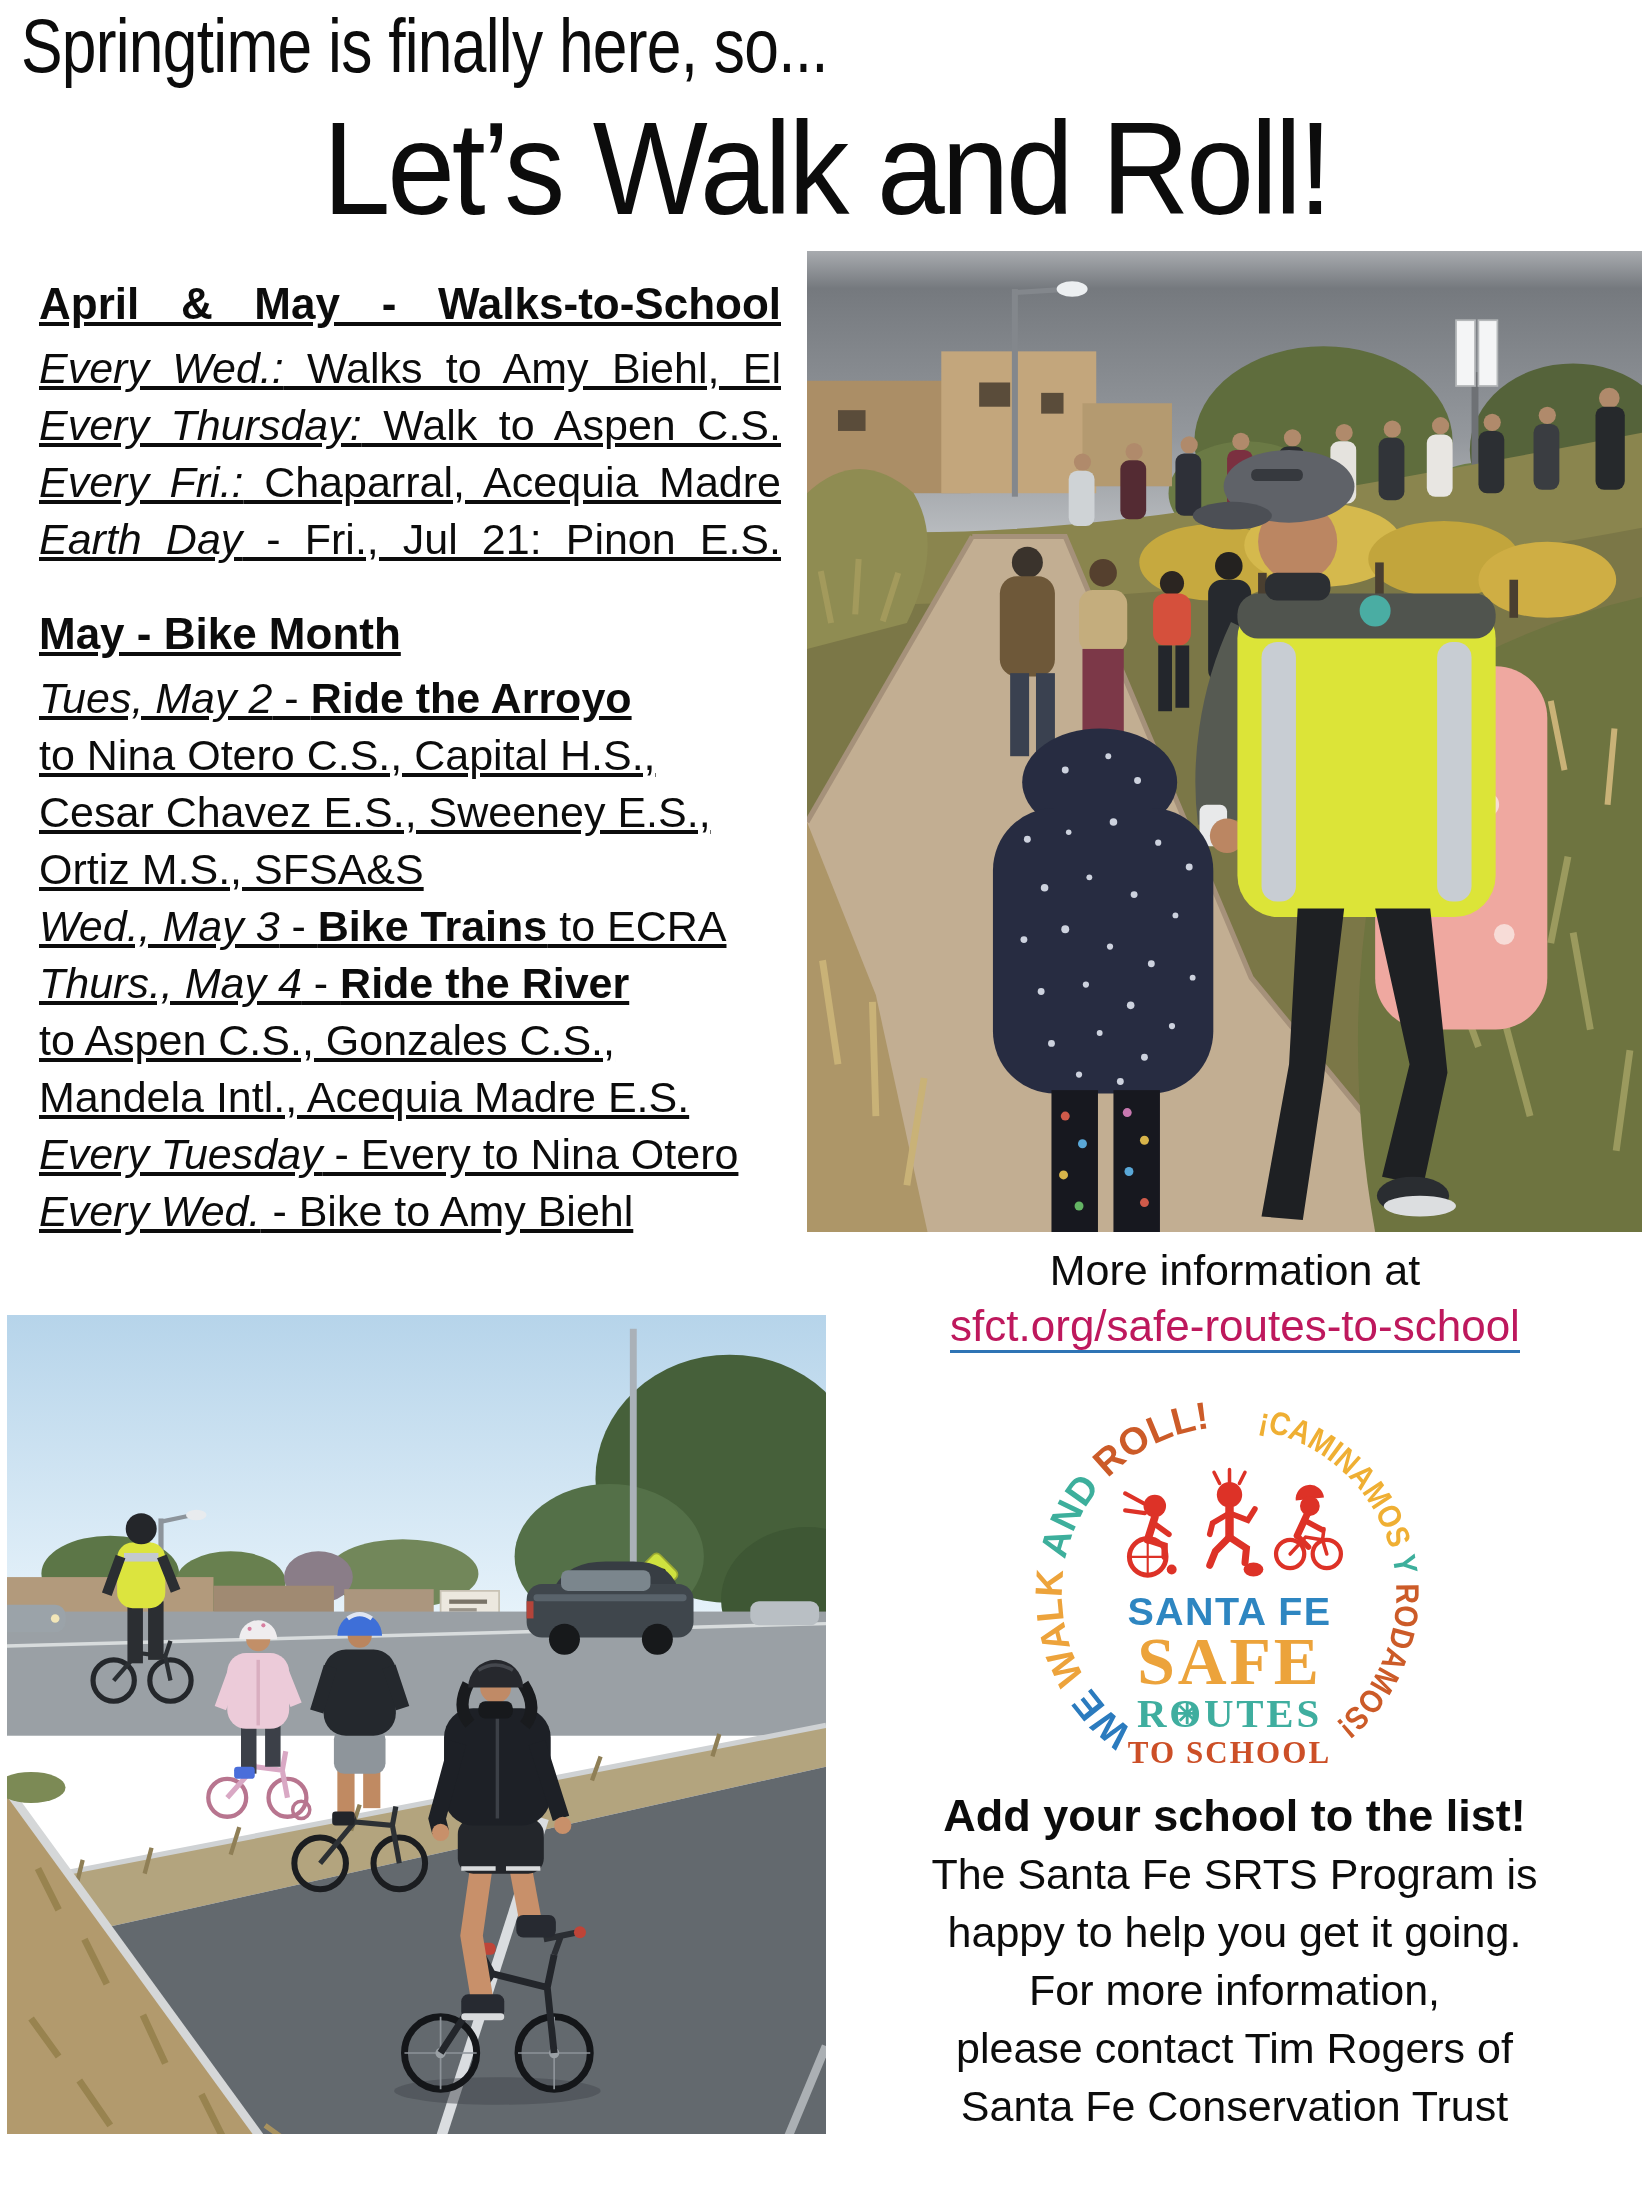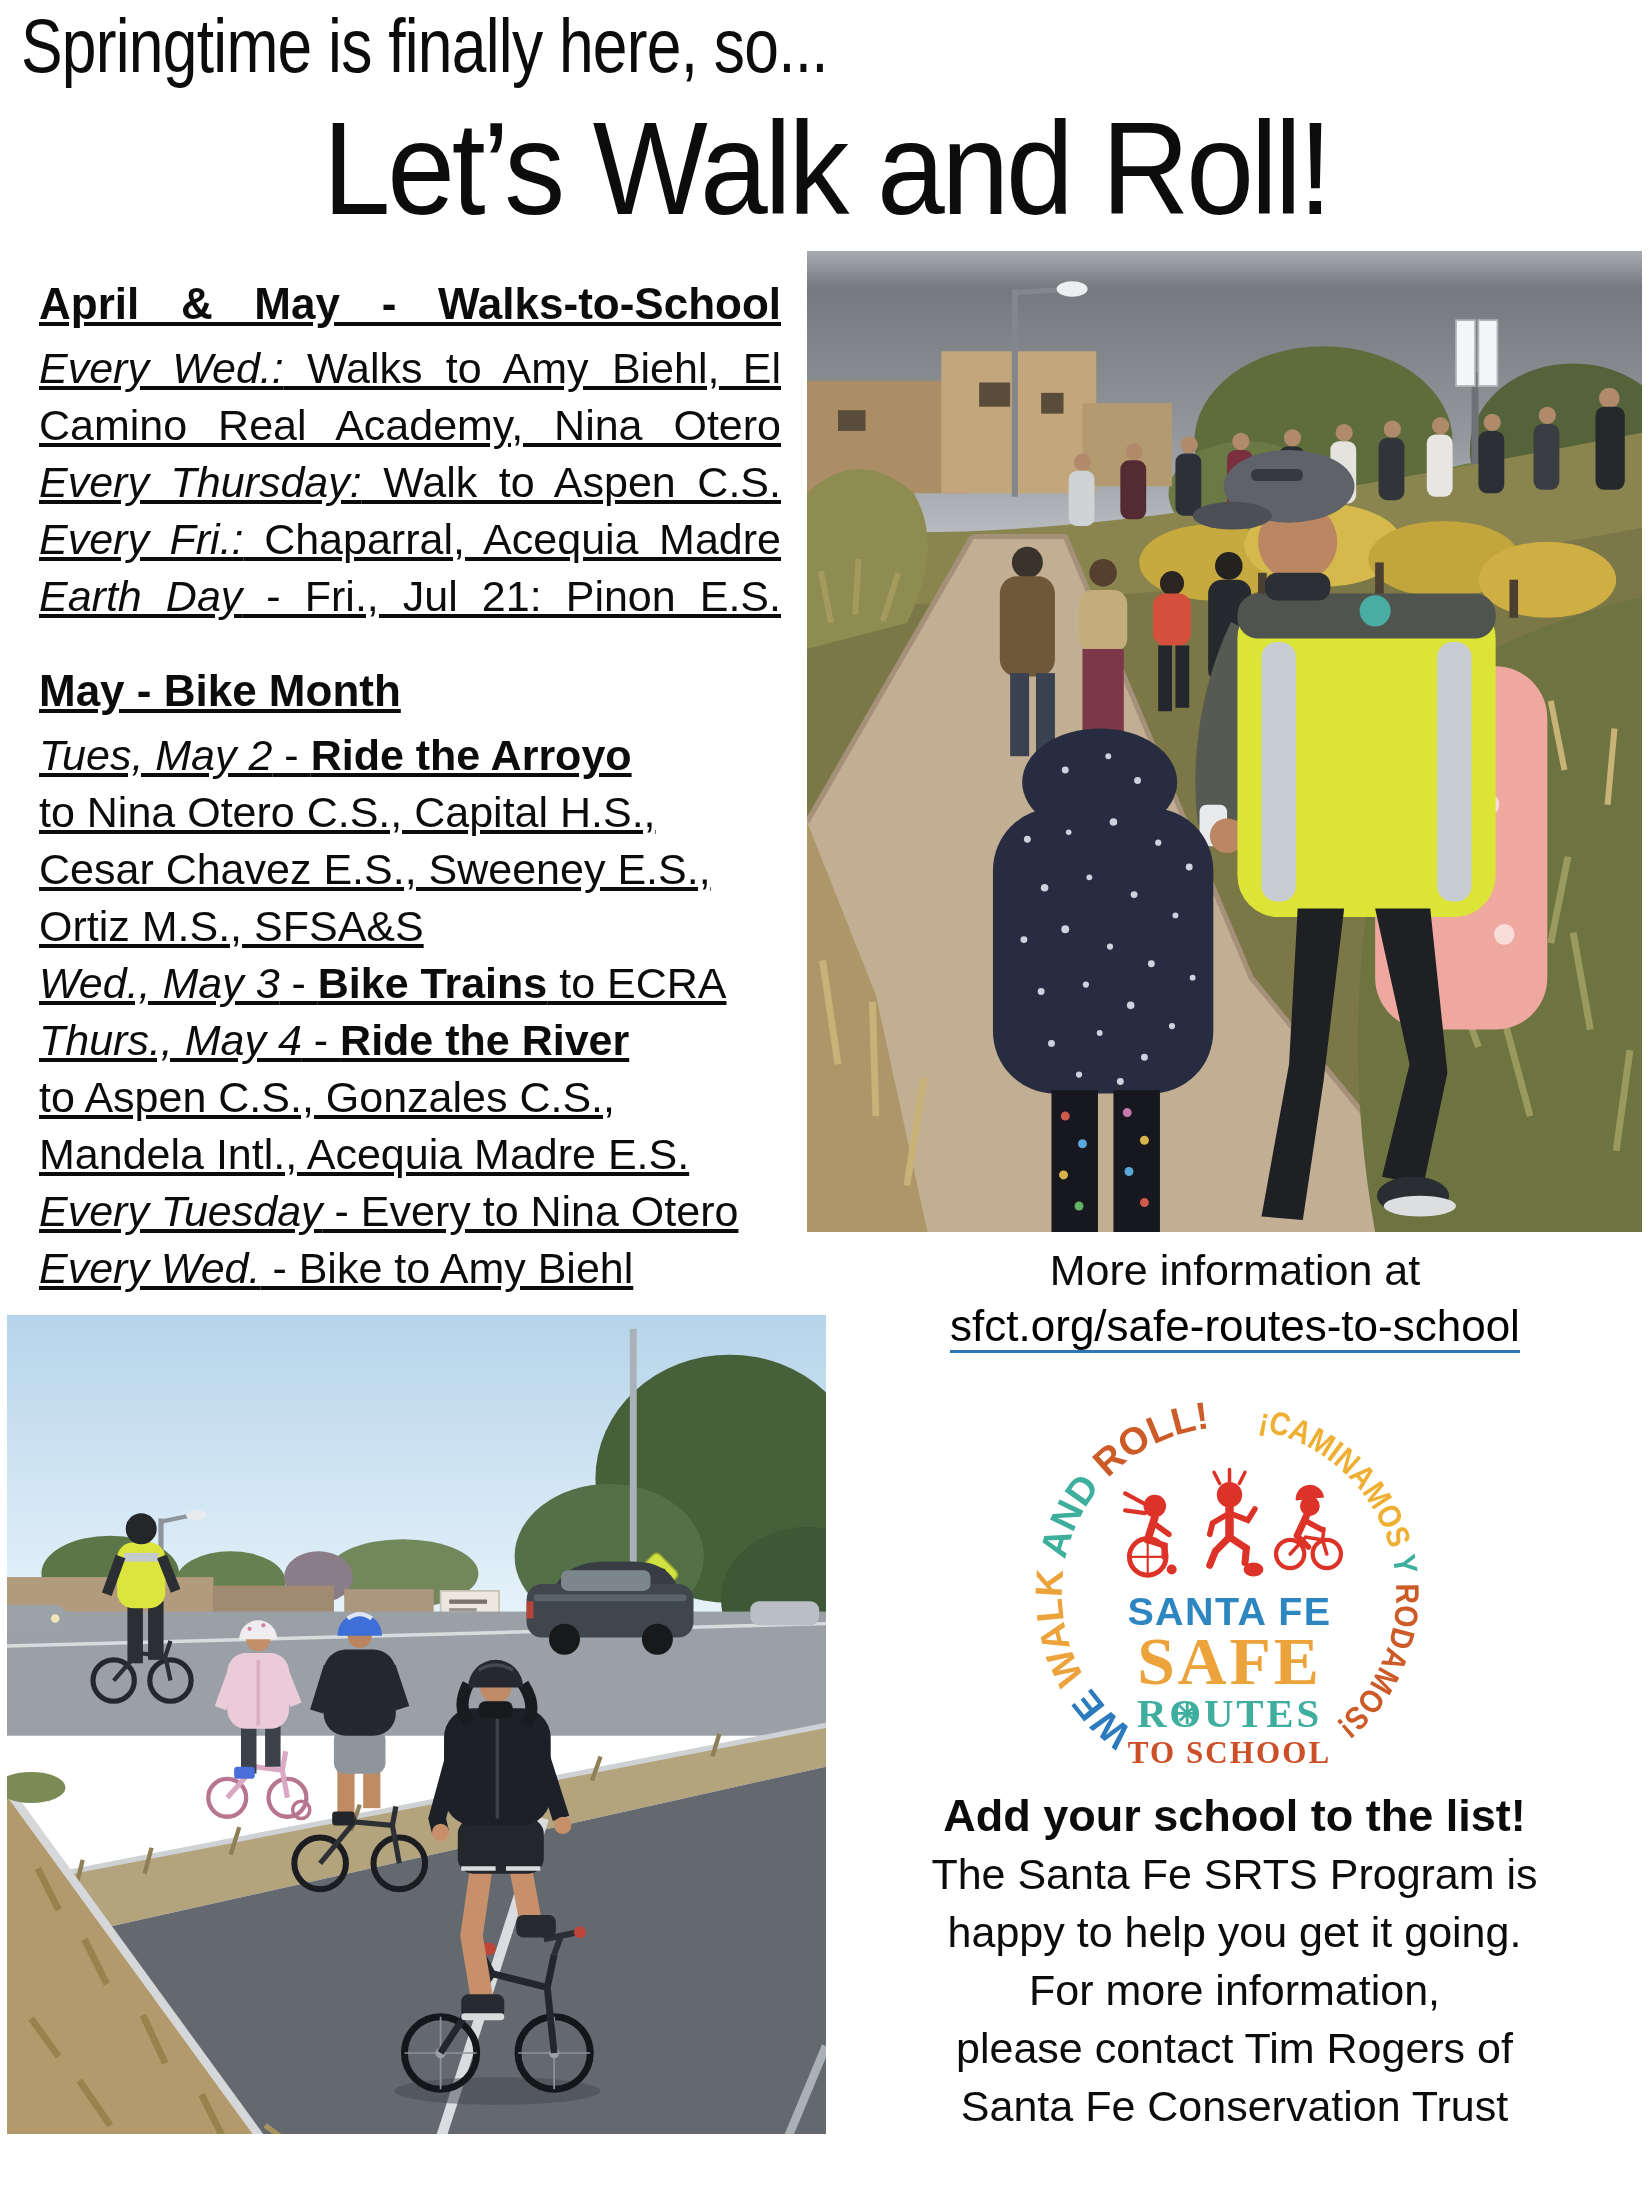--- a/index.html
+++ b/index.html
@@ -15,42 +15,41 @@
   .tline{font-size:43px;line-height:57px;}
   .sec2{margin-top:36px;}
   .s-i{font-style:italic;}
   .s-b{font-weight:bold;}
   .photo{position:absolute;overflow:hidden;}
   .photo svg{display:block;width:100%;height:100%;}
   .photo1{left:807px;top:251px;width:835px;height:981px;}
   .photo2{left:6.9px;top:1315px;width:819px;height:888px;}
   .more-info{position:absolute;left:822px;top:1244px;width:826px;text-align:center;}
   .more-info-label{font-size:43px;line-height:53px;}
-  .link{color:#000000;text-decoration:none;border-bottom:3.4px solid #2E74B5;display:inline-block;
+  .link{color:#be185d;text-decoration:none;border-bottom:3.4px solid #2E74B5;display:inline-block;
         line-height:1.08;cursor:pointer;}
   .more-info .link{font-size:44px;margin-top:5.2px;}
   .logo-wrap{position:absolute;left:1018px;top:1382px;width:423px;height:423px;}
   .logo-wrap svg{width:100%;height:100%;overflow:visible;}
   .cta{position:absolute;left:817px;top:1786px;width:835px;text-align:center;}
   .cta-heading{font-weight:bold;font-size:45px;line-height:59px;}
   .cta-line{font-size:43px;line-height:58px;}
 </style>
 </head>
 <body>
 
 <div id="page">
 
   <div class="t1">Springtime is finally here, so...</div>
   <div class="t2">Let’s Walk and Roll!</div>
 
   <section class="col-left">
     <div class="heading j">April &amp; May - Walks-to-School</div>
     <div id="walks-lines">
         <div class="tline j"><span class="s-i">Every Wed.:</span><span class="s-n"> Walks to Amy Biehl, El</span></div>
-        <div class="tline j"><span class="s-n">Camino Real Academy, Nina Otero</span></div>
         <div class="tline j"><span class="s-i">Every Thursday:</span><span class="s-n"> Walk to Aspen C.S.</span></div>
         <div class="tline j"><span class="s-i">Every Fri.:</span><span class="s-n"> Chaparral, Acequia Madre</span></div>
         <div class="tline j"><span class="s-i">Earth Day</span><span class="s-n"> - Fri., Jul 21: Pinon E.S.</span></div>
       </div>
     <div class="heading sec2">May - Bike Month</div>
     <div id="bike-lines">
         <div class="tline"><span class="s-i">Tues, May 2</span><span class="s-n"> - </span><span class="s-b">Ride the Arroyo</span></div>
         <div class="tline"><span class="s-n">to Nina Otero C.S., Capital H.S.,</span></div>
         <div class="tline"><span class="s-n">Cesar Chavez E.S., Sweeney E.S.,</span></div>
         <div class="tline"><span class="s-n">Ortiz M.S., SFSA&amp;S</span></div>

